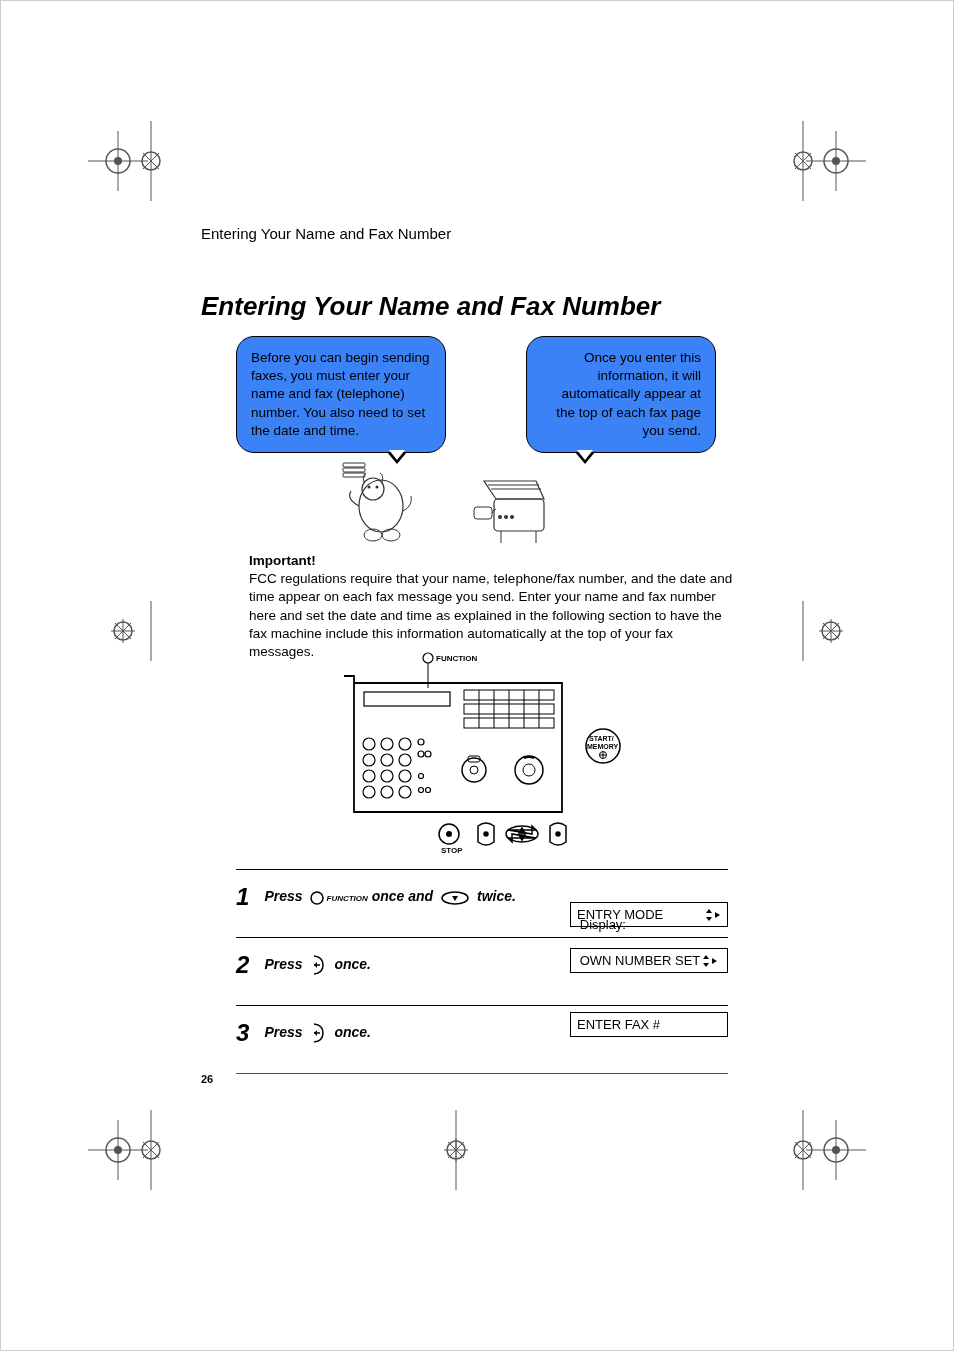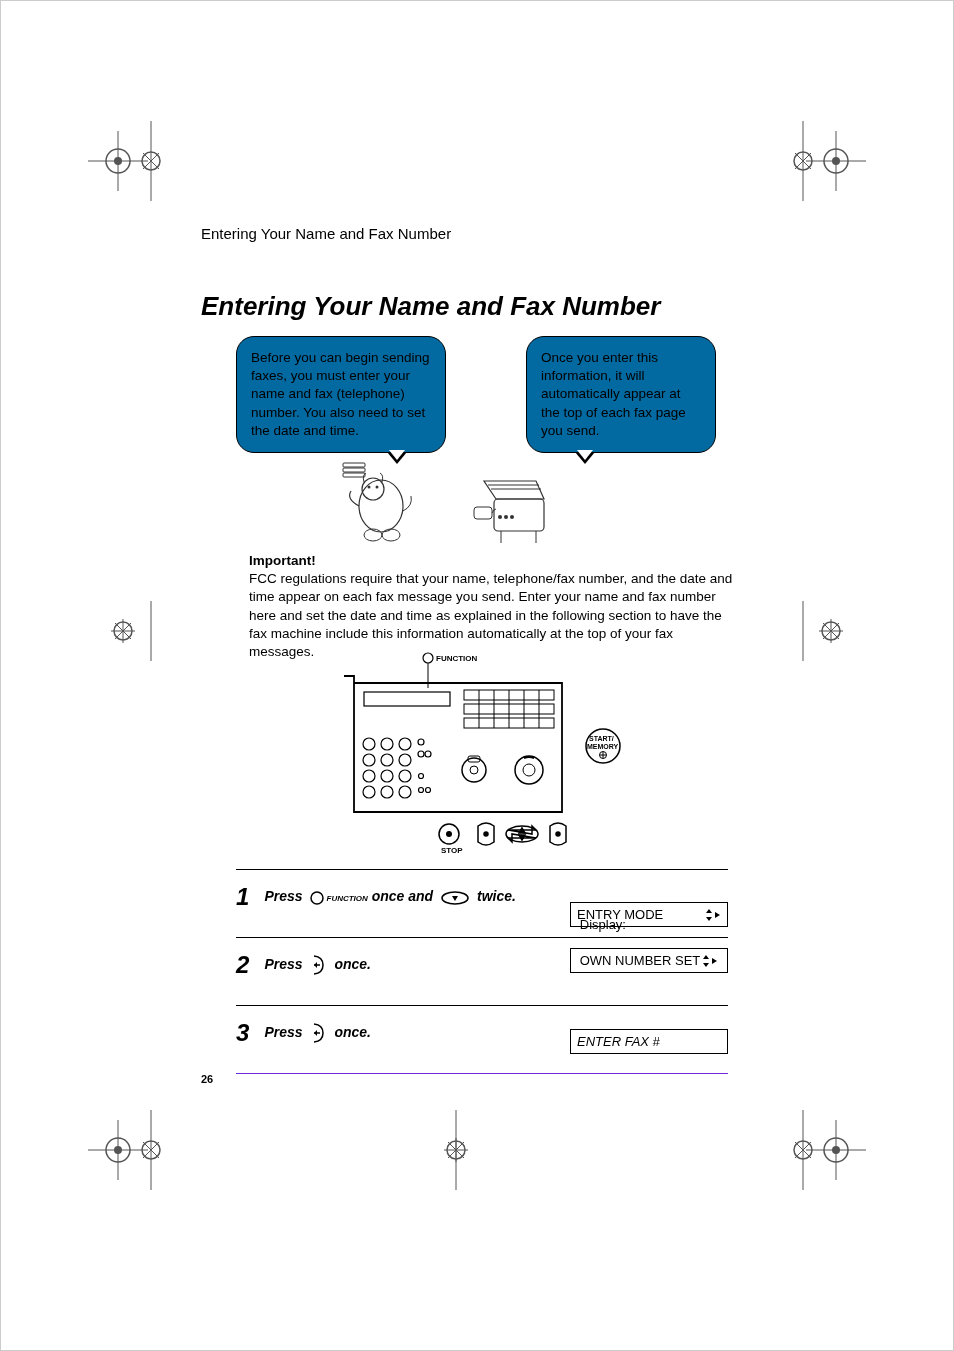--- a/index.html
+++ b/index.html
@@ -37,25 +37,25 @@
       top: 335px;
       left: 235px;
       width: 480px;
     }
     .bubble {
       border: 1.5px solid #000;
       border-radius: 18px;
       padding: 12px 14px;
       font-size: 13.5px;
       line-height: 1.35;
-      background: #0369a1;
+      background: #3b82f6;
       position: relative;
     }
     .bubble1 { width: 210px; float: left; }
-    .bubble2 { width: 190px; float: right; }
+    .bubble2 { width: 190px; float: right; text-align: right; }
     .bubble-tail-left {
       position: absolute;
       right: 38px;
       bottom: -12px;
       width: 0; height: 0;
       border-left: 10px solid transparent;
       border-right: 10px solid transparent;
       border-top: 12px solid #000;
     }
     .bubble-tail-left::after {
@@ -424,20 +424,20 @@
       <span class="step-num">3</span>
       <span class="step-text">
         <b>Press </b>
         <svg class="icon-inline" width="18" height="24">
           <path d="M4 3 Q13 4 13 12 Q13 20 4 21" fill="none" stroke="#000" stroke-width="1.5"></path>
           <line x1="4" y1="12" x2="10" y2="12" stroke="#000" stroke-width="1.5"></line>
           <polygon points="7,15 4,12 7,9" fill="#000"></polygon>
         </svg>
         <b> once.</b>
       </span>
-      <div class="display-box" style="top:23px;font-style:italic;">
+      <div class="display-box" style="top:6px;">
         <span>ENTER FAX #</span>
       </div>
     </div>
   </div>
 
   <div class="page-num">26</div>
 </div>
 
 </body></html>

